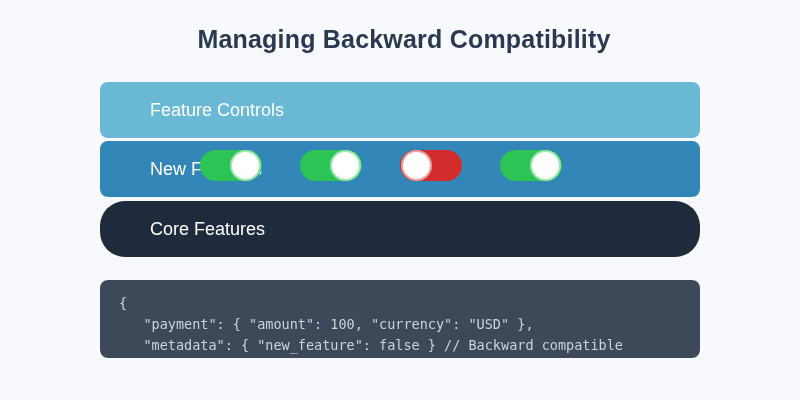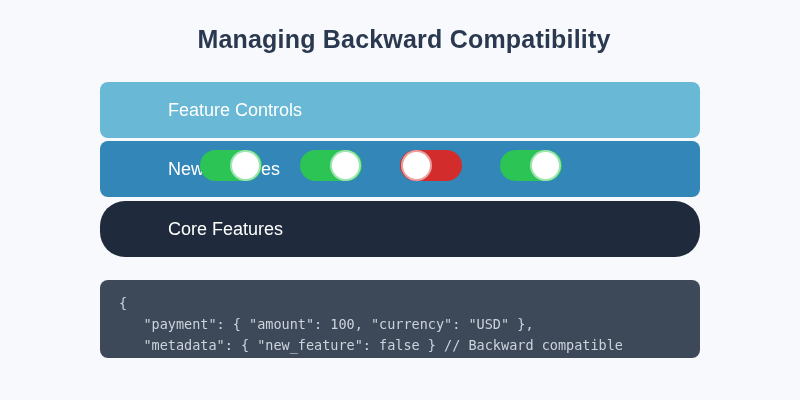--- a/index.html
+++ b/index.html
@@ -25,21 +25,21 @@
   .title{
     position:absolute;top:21px;left:0;width:800px;
     text-align:center;font-size:25px;font-weight:700;
     color:var(--title_text);letter-spacing:.2px;margin:4px;
   }
   .bar{
     position:absolute;left:100px;width:600px;height:56px;
     border-radius:8px;display:flex;align-items:center;
     color:var(--bar_text);font-size:18px;
   }
-  .bar .label{margin-left:68px;white-space:nowrap;}
+  .bar .label{margin-left:50px;white-space:nowrap;}
   .bar-feature-controls{top:82px;background:var(--feature_controls_bg);}
   .bar-new-features{top:141px;background:var(--new_features_bg);}
   .bar-core-features{top:201px;background:var(--core_features_bg);border-radius:25px;}
   .toggle{
     position:absolute;top:9px;width:62px;height:31px;
     border-radius:16px;cursor:pointer;
   }
   .toggle .knob{
     position:absolute;top:2px;width:27px;height:27px;border-radius:50%;
     background:var(--toggle_knob);

